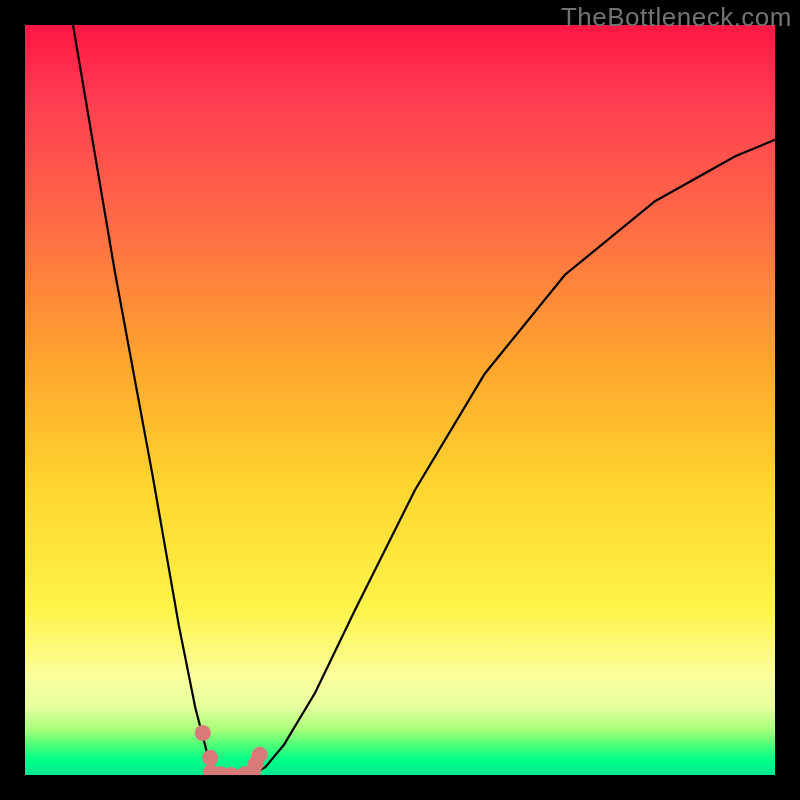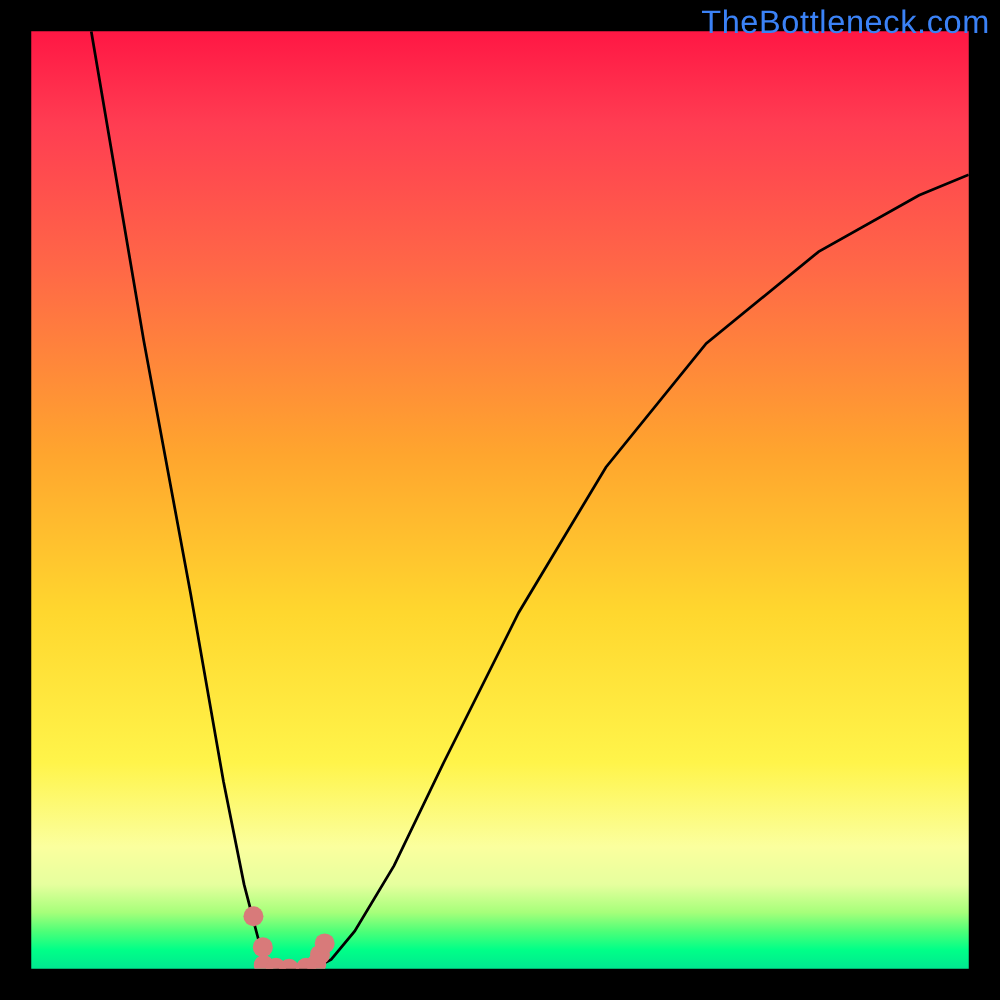--- a/index.html
+++ b/index.html
@@ -30,21 +30,21 @@
       #a6ff7a 94%,
       #4eff78 96%,
       #00ff88 98%,
       #00e890 100%
     );
   }
   .watermark {
     position: absolute;
     top: 2px;
     right: 8px;
-    color: #3b82f6;
+    color: #737373;
     font-size: 26px;
     font-weight: 500;
     letter-spacing: 0.5px;
     z-index: 10;
   }
   svg.curve {
     position: absolute;
     left: 0;
     top: 0;
     width: 750px;

